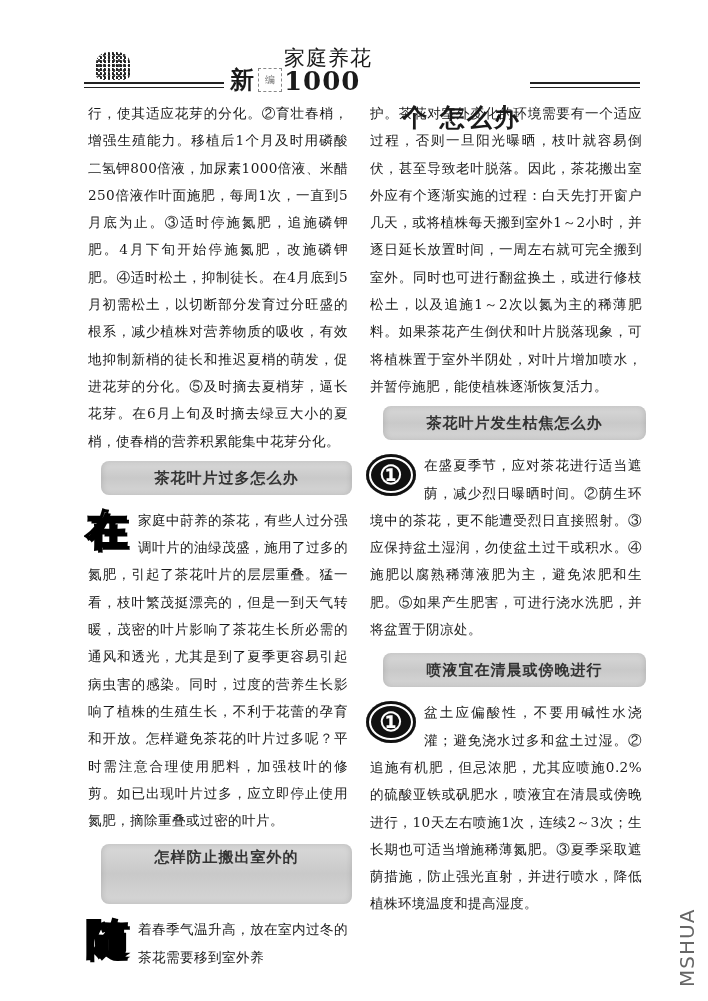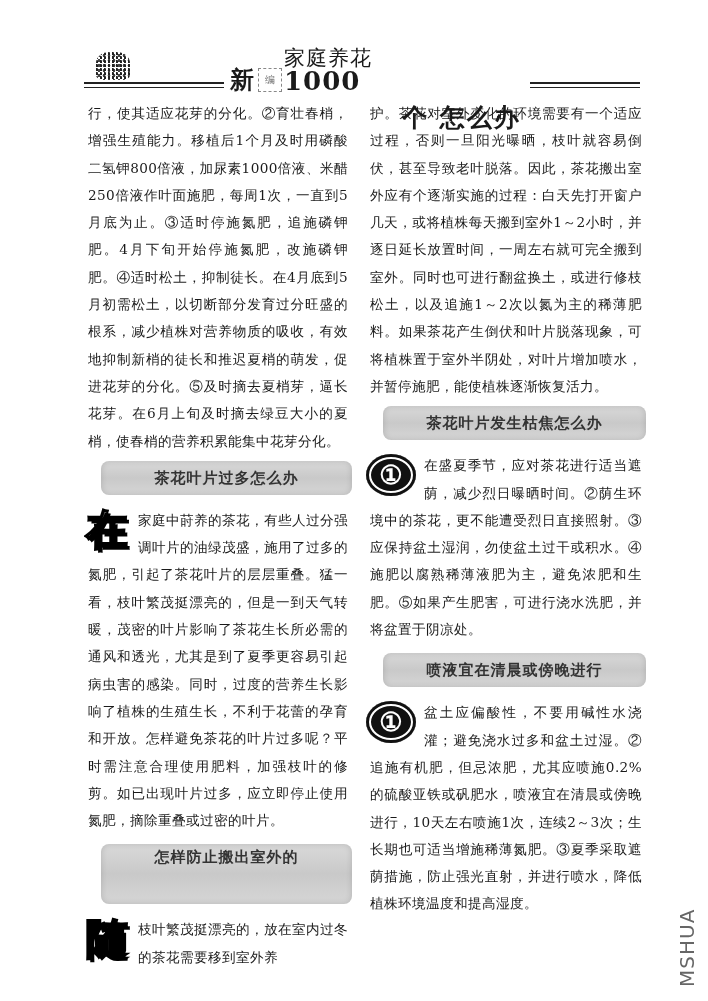--- a/index.html
+++ b/index.html
@@ -70,21 +70,21 @@
   <div class="dropcap-wrap">
     <span class="dropcap">在</span>
     <p>家庭中莳养的茶花，有些人过分强调叶片的油绿茂盛，施用了过多的氮肥，引起了茶花叶片的层层重叠。猛一看，枝叶繁茂挺漂亮的，但是一到天气转暖，茂密的叶片影响了茶花生长所必需的通风和透光，尤其是到了夏季更容易引起病虫害的感染。同时，过度的营养生长影响了植株的生殖生长，不利于花蕾的孕育和开放。怎样避免茶花的叶片过多呢？平时需注意合理使用肥料，加强枝叶的修剪。如已出现叶片过多，应立即停止使用氮肥，摘除重叠或过密的叶片。</p>
   </div>
 
   <div class="head-box double">
     <div>怎样防止搬出室外的</div>
   </div>
   <div class="dropcap-wrap">
     <span class="dropcap">随</span>
-    <p>枝叶繁茂挺漂亮的，放在室内过冬的茶花需要移到室外养</p>
+    <p>着春季气温升高，放在室内过冬的茶花需要移到室外养</p>
   </div>
 </div>
 
 <div class="col right">
   <p>护。茶花对室外变化的环境需要有一个适应过程，否则一旦阳光曝晒，枝叶就容易倒伏，甚至导致老叶脱落。因此，茶花搬出室外应有个逐渐实施的过程：白天先打开窗户几天，或将植株每天搬到室外1～2小时，并逐日延长放置时间，一周左右就可完全搬到室外。同时也可进行翻盆换土，或进行修枝松土，以及追施1～2次以氮为主的稀薄肥料。如果茶花产生倒伏和叶片脱落现象，可将植株置于室外半阴处，对叶片增加喷水，并暂停施肥，能使植株逐渐恢复活力。</p>
 
   <div class="head-box single">茶花叶片发生枯焦怎么办</div>
   <div class="dropcap-wrap">
     <span class="numcap">①</span>
     <p>在盛夏季节，应对茶花进行适当遮荫，减少烈日曝晒时间。②荫生环境中的茶花，更不能遭受烈日直接照射。③应保持盆土湿润，勿使盆土过干或积水。④施肥以腐熟稀薄液肥为主，避免浓肥和生肥。⑤如果产生肥害，可进行浇水洗肥，并将盆置于阴凉处。</p>

